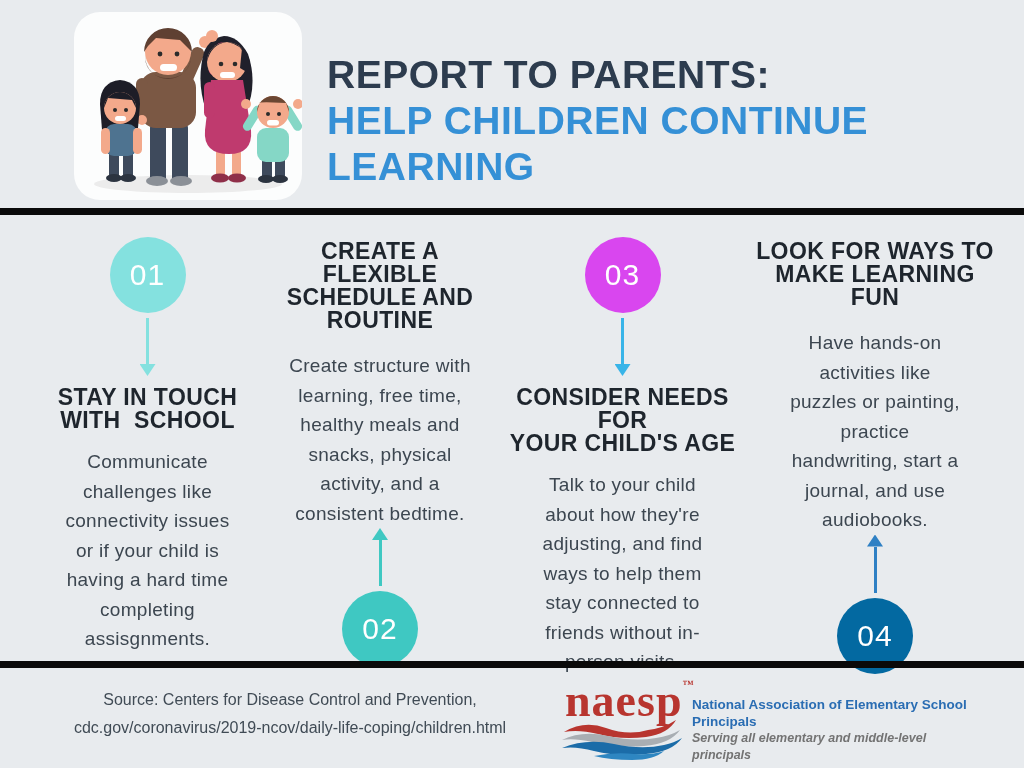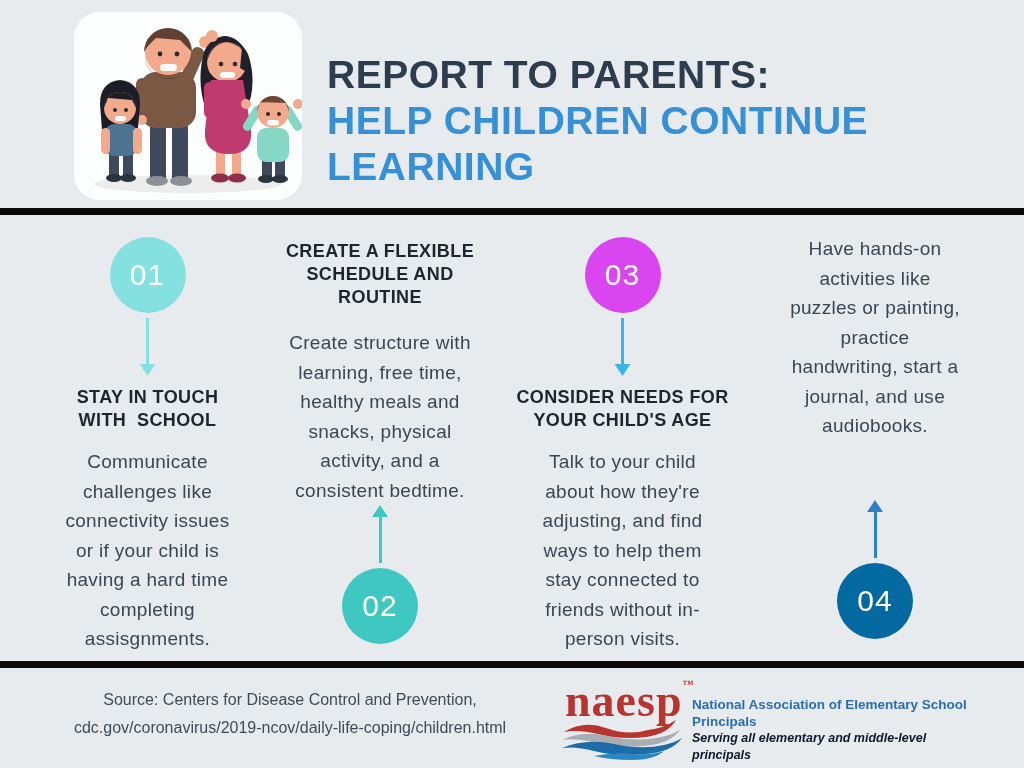--- a/index.html
+++ b/index.html
@@ -36,21 +36,21 @@
     width:76px; height:76px; border-radius:50%;
     display:flex; align-items:center; justify-content:center;
     color:#ffffff; font-weight:normal; font-size:30px; letter-spacing:1px;
     flex:none;
   }
   .arrow { display:flex; flex-direction:column; align-items:center; flex:none; }
   .arrow .line { width:3px; height:46px; }
   .arrow .head-down { width:16px; height:12px; clip-path:polygon(50% 100%, 0 0, 100% 0); }
   .arrow .head-up   { width:16px; height:12px; clip-path:polygon(50% 0, 0 100%, 100% 100%); }
   .step-heading {
-    font-weight:bold; font-size:18px; line-height:23px; color:#1e252d;
+    font-weight:bold; font-size:23px; line-height:23px; color:#1e252d;
     letter-spacing:0.4px; text-align:center; white-space:pre-wrap; flex:none;
   }
   .step-body {
     font-size:19px; line-height:29.5px; color:#3c4650; letter-spacing:0.3px;
     text-align:center; white-space:pre-line; flex:none;
   }
   
   .col-circle-top .badge { margin-top:22px; }
   .col-circle-top .arrow { margin-top:5px; }
   .col-circle-top .step-heading { margin-top:10px; }
@@ -68,21 +68,21 @@
   .naesp-logo { position:absolute; left:560px; top:6px; width:420px; height:90px; }
   .naesp-wordmark {
     position:absolute; left:5px; top:0px;
     color:#b8352f; font-weight:bold; font-size:46px; letter-spacing:1px;
     font-family:"Liberation Serif", serif;
   }
   .naesp-tm { font-size:11px; vertical-align:28px; letter-spacing:0; }
   .naesp-waves { position:absolute; left:0px; top:44px; }
   .org-text { position:absolute; left:132px; top:22px; width:290px; }
   .org-name { color:#2a6db3; font-weight:bold; font-size:13.5px; line-height:17px; }
-  .org-tagline { color:#0f172a; font-style:italic; font-size:12.5px; line-height:17px; font-weight:bold; }
+  .org-tagline { color:#737373; font-style:italic; font-size:12.5px; line-height:17px; font-weight:bold; }
 </style>
 </head>
 <body>
 
 <div class="canvas">
 
   <div class="header">
     <div class="family-card">
       <svg width="228" height="188" viewBox="0 0 228 188">
 
@@ -214,20 +214,22 @@
       <div class="step-body">Talk to your child
 about how they're
 adjusting, and find
 ways to help them
 stay connected to
 friends without in-
 person visits.</div>
     </div>
 
     <div class="step-col col-circle-bottom">
+      <div class="step-heading">LOOK FOR WAYS TO
+MAKE LEARNING FUN</div>
       <div class="step-body">Have hands-on
 activities like
 puzzles or painting,
 practice
 handwriting, start a
 journal, and use
 audiobooks.</div>
       <div class="arrow">
         <div class="head-up" style="background-color: rgb(46, 128, 196);"></div>
         <div class="line" style="background-color: rgb(46, 128, 196);"></div>

